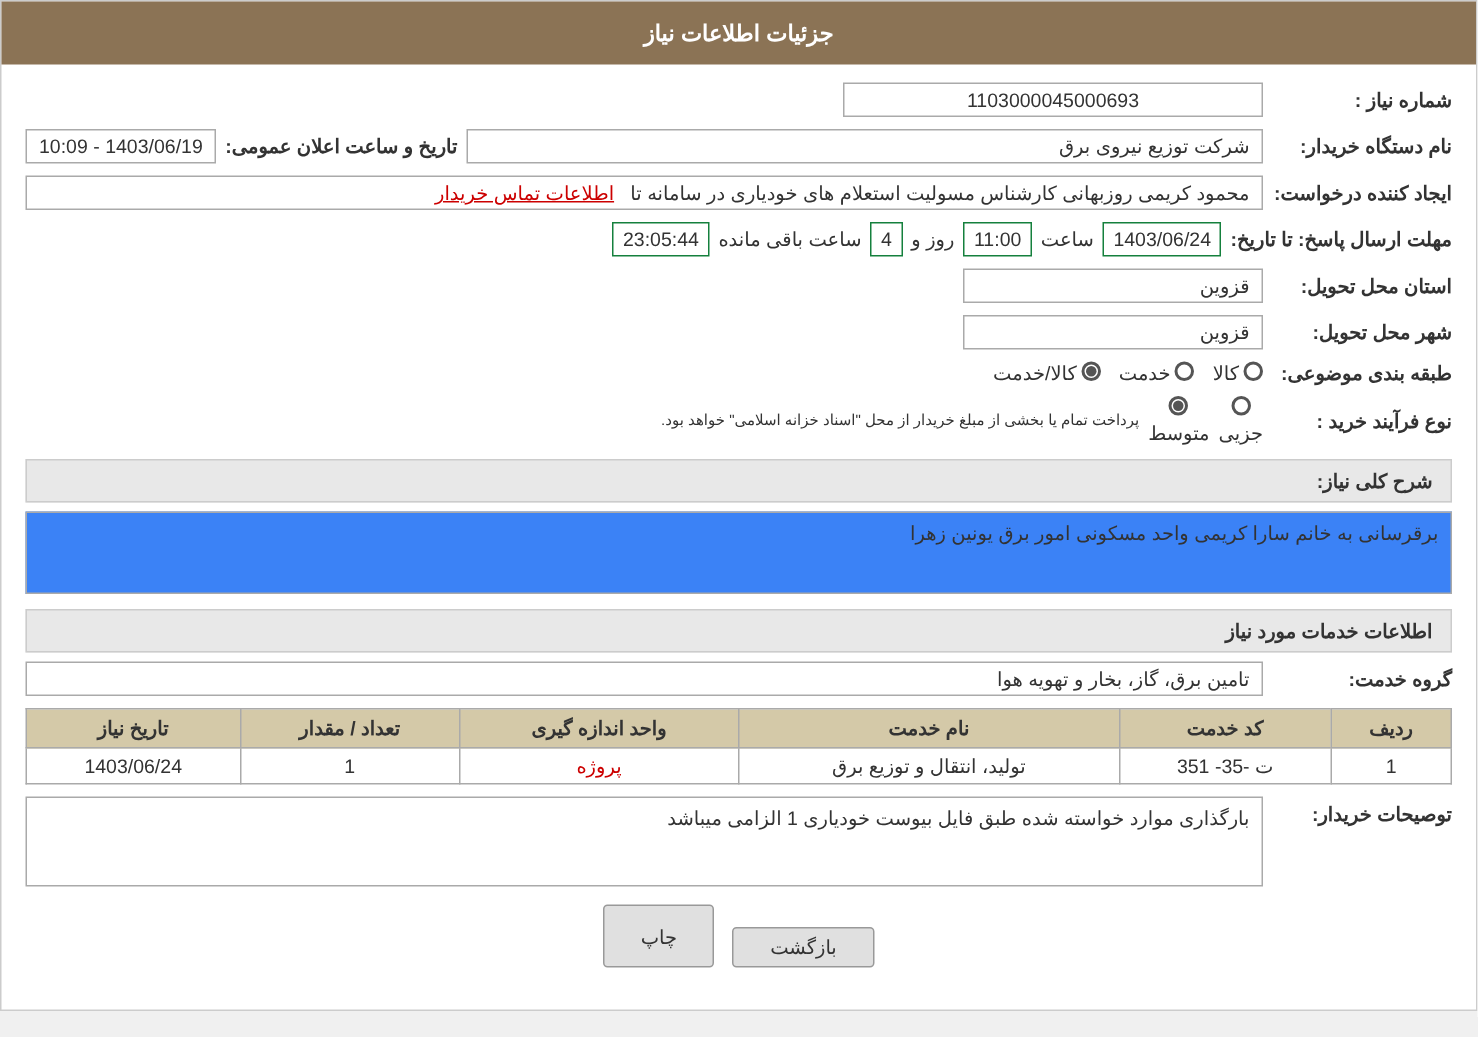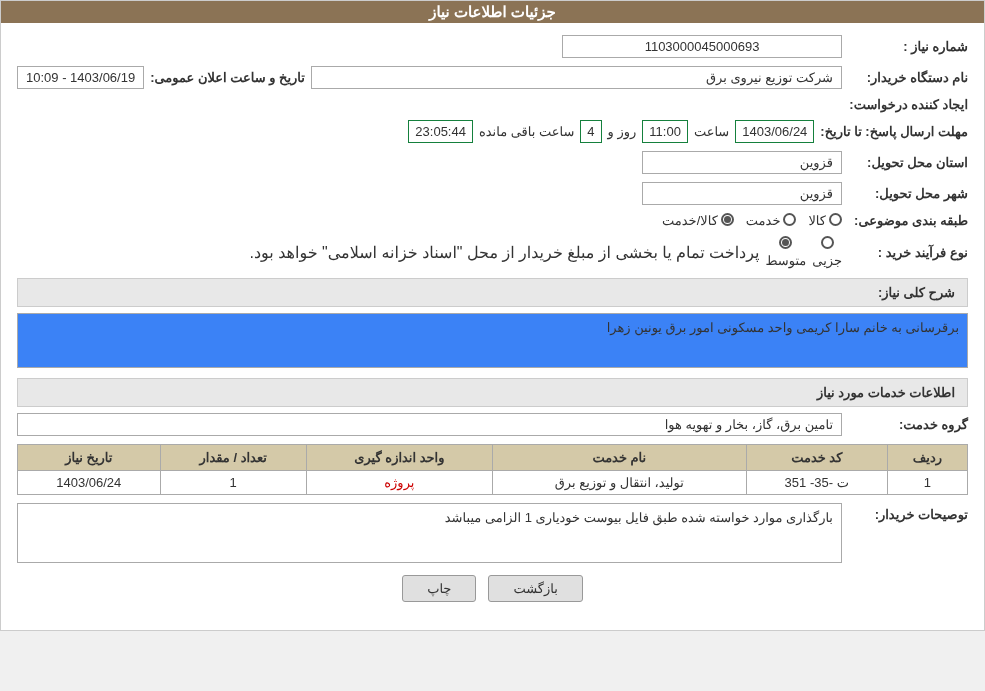--- a/index.html
+++ b/index.html
@@ -13,21 +13,21 @@
     .page-container {
       max-width: 985px;
       margin: 0 auto;
       background: #fff;
       border: 1px solid #ccc;
     }
     .page-header {
       background: #8B7355;
       color: #fff;
       text-align: center;
-      padding: 2px 16px;
+      padding: 12px 16px;
       font-size: 15px;
       font-weight: bold;
     }
     .content {
       padding: 12px 16px;
     }
     .info-row {
       display: flex;
       align-items: center;
       margin-bottom: 8px;
@@ -117,40 +117,41 @@
       left: 1px;
     }
     .radio-purchase {
       display: flex;
       align-items: center;
       gap: 4px;
       flex-direction: column;
     }
     .purchase-note {
       color: #333;
-      font-size: 16px;
+      font-size: 10px;
     }
     .button-row {
       display: flex;
       justify-content: center;
       gap: 12px;
       margin-top: 12px;
       padding-bottom: 16px;
     }
     .btn {
       padding: 5px 24px;
       border: 1px solid #999;
       border-radius: 3px;
       cursor: pointer;
       font-size: 13px;
       font-family: Tahoma, Arial, sans-serif;
     }
     .btn-back {
       background: #e0e0e0;
       color: #333;
+      margin-top: 15px;
     }
     .btn-print {
       background: #e0e0e0;
       color: #333;
     }
     .small-box {
       border: 1px solid #15803d;
       background: #fff;
       padding: 3px 6px;
       min-height: 22px;
@@ -192,20 +193,25 @@
 
     <div class="info-row">
       <span class="label">نام دستگاه خریدار:</span>
       <div class="value-box">شرکت توزیع نیروی برق</div>
       <span class="label" style="min-width:auto;">تاریخ و ساعت اعلان عمومی:</span>
       <div class="value-box-fixed">1403/06/19 - 10:09</div>
     </div>
 
     <div class="info-row">
       <span class="label">ایجاد کننده درخواست:</span>
+      <div class="value-box">
+        <span>محمود کریمی روزبهانی کارشناس  مسولیت استعلام های خودیاری در سامانه تا</span>
+        &nbsp;
+        <span class="link-text">اطلاعات تماس خریدار</span>
+      </div>
     </div>
 
     <div class="info-row">
       <span class="label">مهلت ارسال پاسخ: تا تاریخ:</span>
       <div class="small-box">1403/06/24</div>
       <span>ساعت</span>
       <div class="small-box">11:00</div>
       <span>روز و</span>
       <div class="small-box">4</div>
       <span>ساعت باقی مانده</span>

